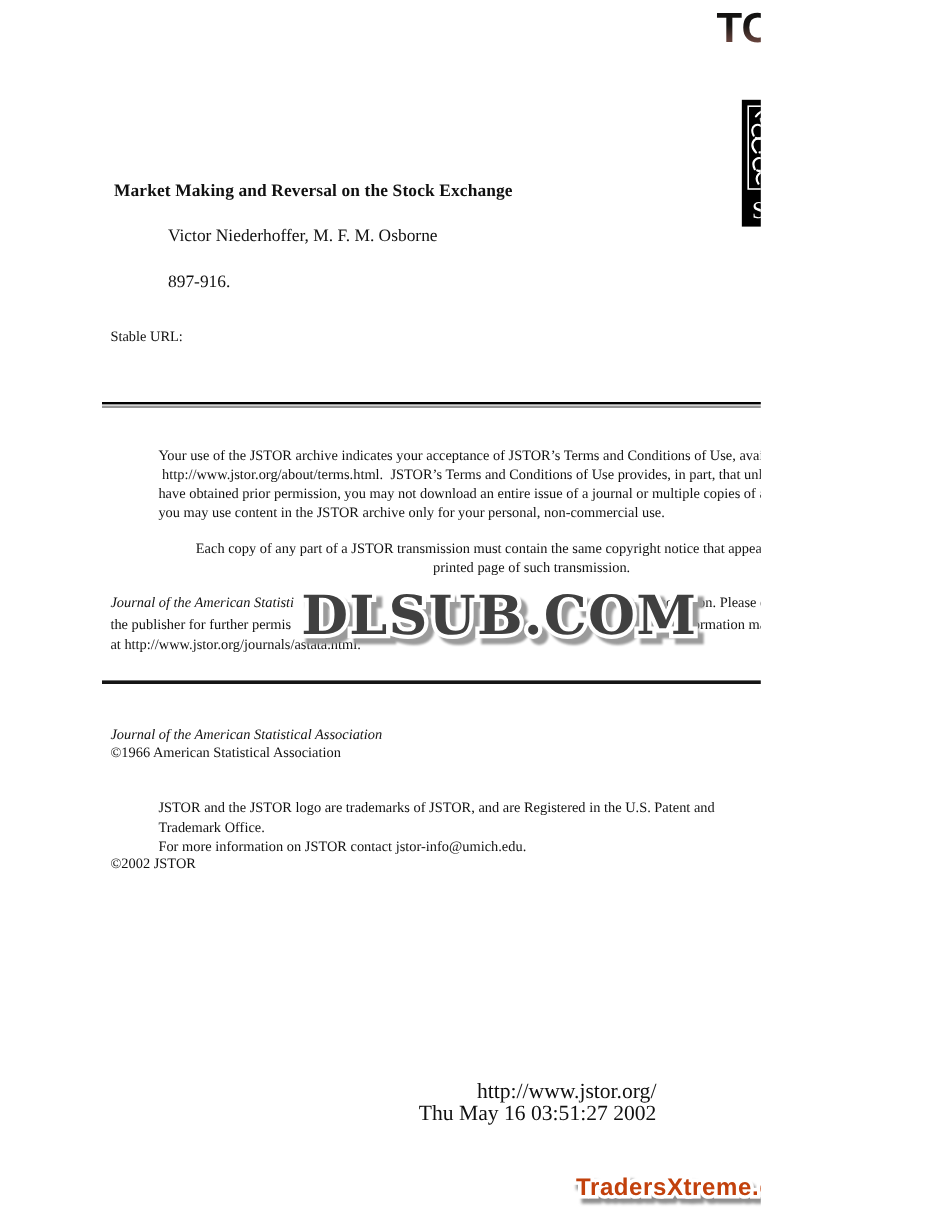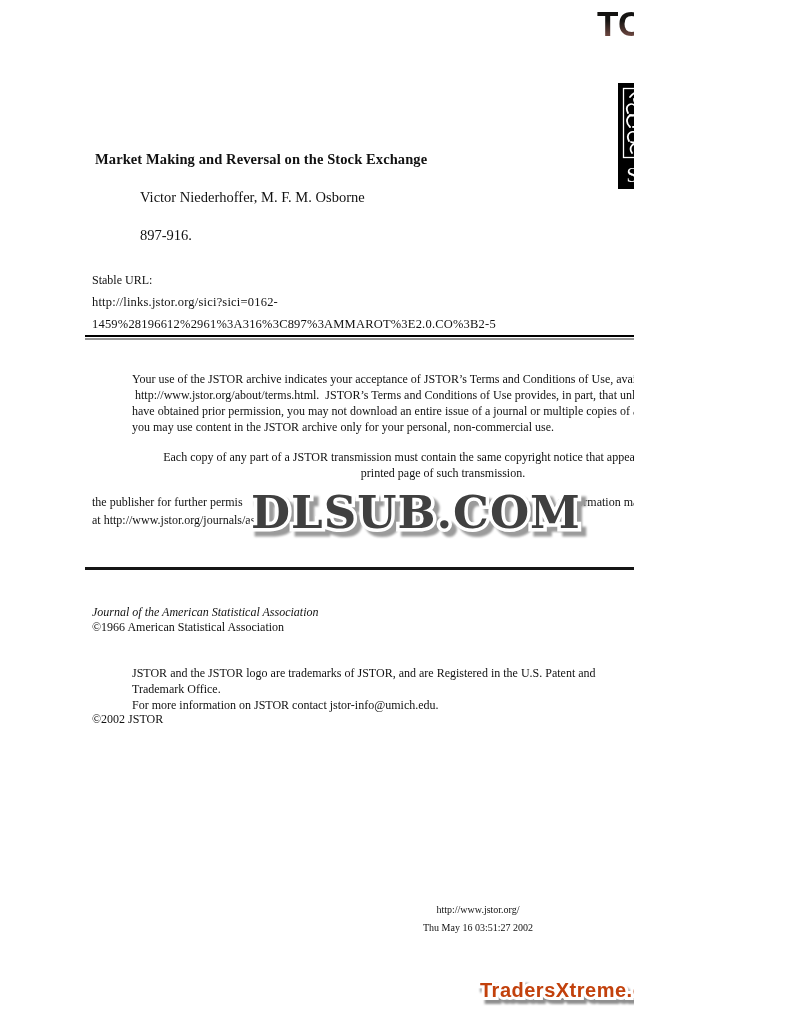--- a/index.html
+++ b/index.html
@@ -34,21 +34,21 @@
   .p3row{display:flex;justify-content:space-between;}
   .p3row1{width:576px;}
   .p3row2{width:611px;}
   .ital{font-style:italic;}
 
   
   .f-journal{left:92px;top:605px;font-size:12px;font-style:italic;}
   .f-1966{left:92px;top:620px;font-size:12px;}
   .f-trademark{left:92px;top:665px;font-size:12px;line-height:16px;}
   .f-2002{left:92px;top:712px;font-size:12px;}
-  .f-right{right:101px;top:901px;font-size:10px;line-height:17.5px;text-align:center;}
+  .f-right{right:87px;top:901px;font-size:18px;line-height:17.5px;text-align:right;}
 
   
   .wm-top{
     left:597px;top:4px;
     font-family:"Liberation Sans", sans-serif;
     font-weight:bold;font-size:35px;letter-spacing:-0.5px;
     background:linear-gradient(180deg,#0e0e0e 0%,#181614 42%,#6d4740 80%,#9a6a5e 100%);
     -webkit-background-clip:text;background-clip:text;
     color:transparent;
     z-index:6;
@@ -111,33 +111,36 @@
     </svg>
   </div>
 
   <div class="abs title">Market Making and Reversal on the Stock Exchange</div>
   <div class="abs authors">Victor Niederhoffer, M. F. M. Osborne</div>
   <div class="abs citation">
     <div>897-916.</div>
   </div>
   <div class="abs stable">
     <div>Stable URL:</div>
-    <div class="url">http://links.jstor.org/sici?sici=0162-1459%28196612%2961%3A316%3C897%3AMMAROT%3E2.0.CO%3B2-5</div>
   </div>
 
   <div class="abs rule1"></div>
 
   <div class="abs para para1 pre">Your use of the JSTOR archive indicates your acceptance of JSTOR’s Terms and Conditions of Use, available at
  http://www.jstor.org/about/terms.html.  JSTOR’s Terms and Conditions of Use provides, in part, that unless you
 have obtained prior permission, you may not download an entire issue of a journal or multiple copies of articles, and
 you may use content in the JSTOR archive only for your personal, non-commercial use.</div>
   <div class="abs para para2 pre">Each copy of any part of a JSTOR transmission must contain the same copyright notice that appears on the screen or
 printed page of such transmission.</div>
 
   <div class="abs para3">
+    <div class="p3row p3row1">
+      <span class="ital">Journal of the American Statisti</span>
+      <span>Association.  Please contact</span>
+    </div>
     <div class="p3row p3row2">
       <span>the publisher for further permis</span>
       <span>t information may be obtained</span>
     </div>
     <div>at http://www.jstor.org/journals/astata.html.</div>
   </div>
 
   <div class="abs wm-outline wm-mid" data-text="DLSUB.COM">DLSUB.COM</div>
 
   <div class="abs rule2"></div>

